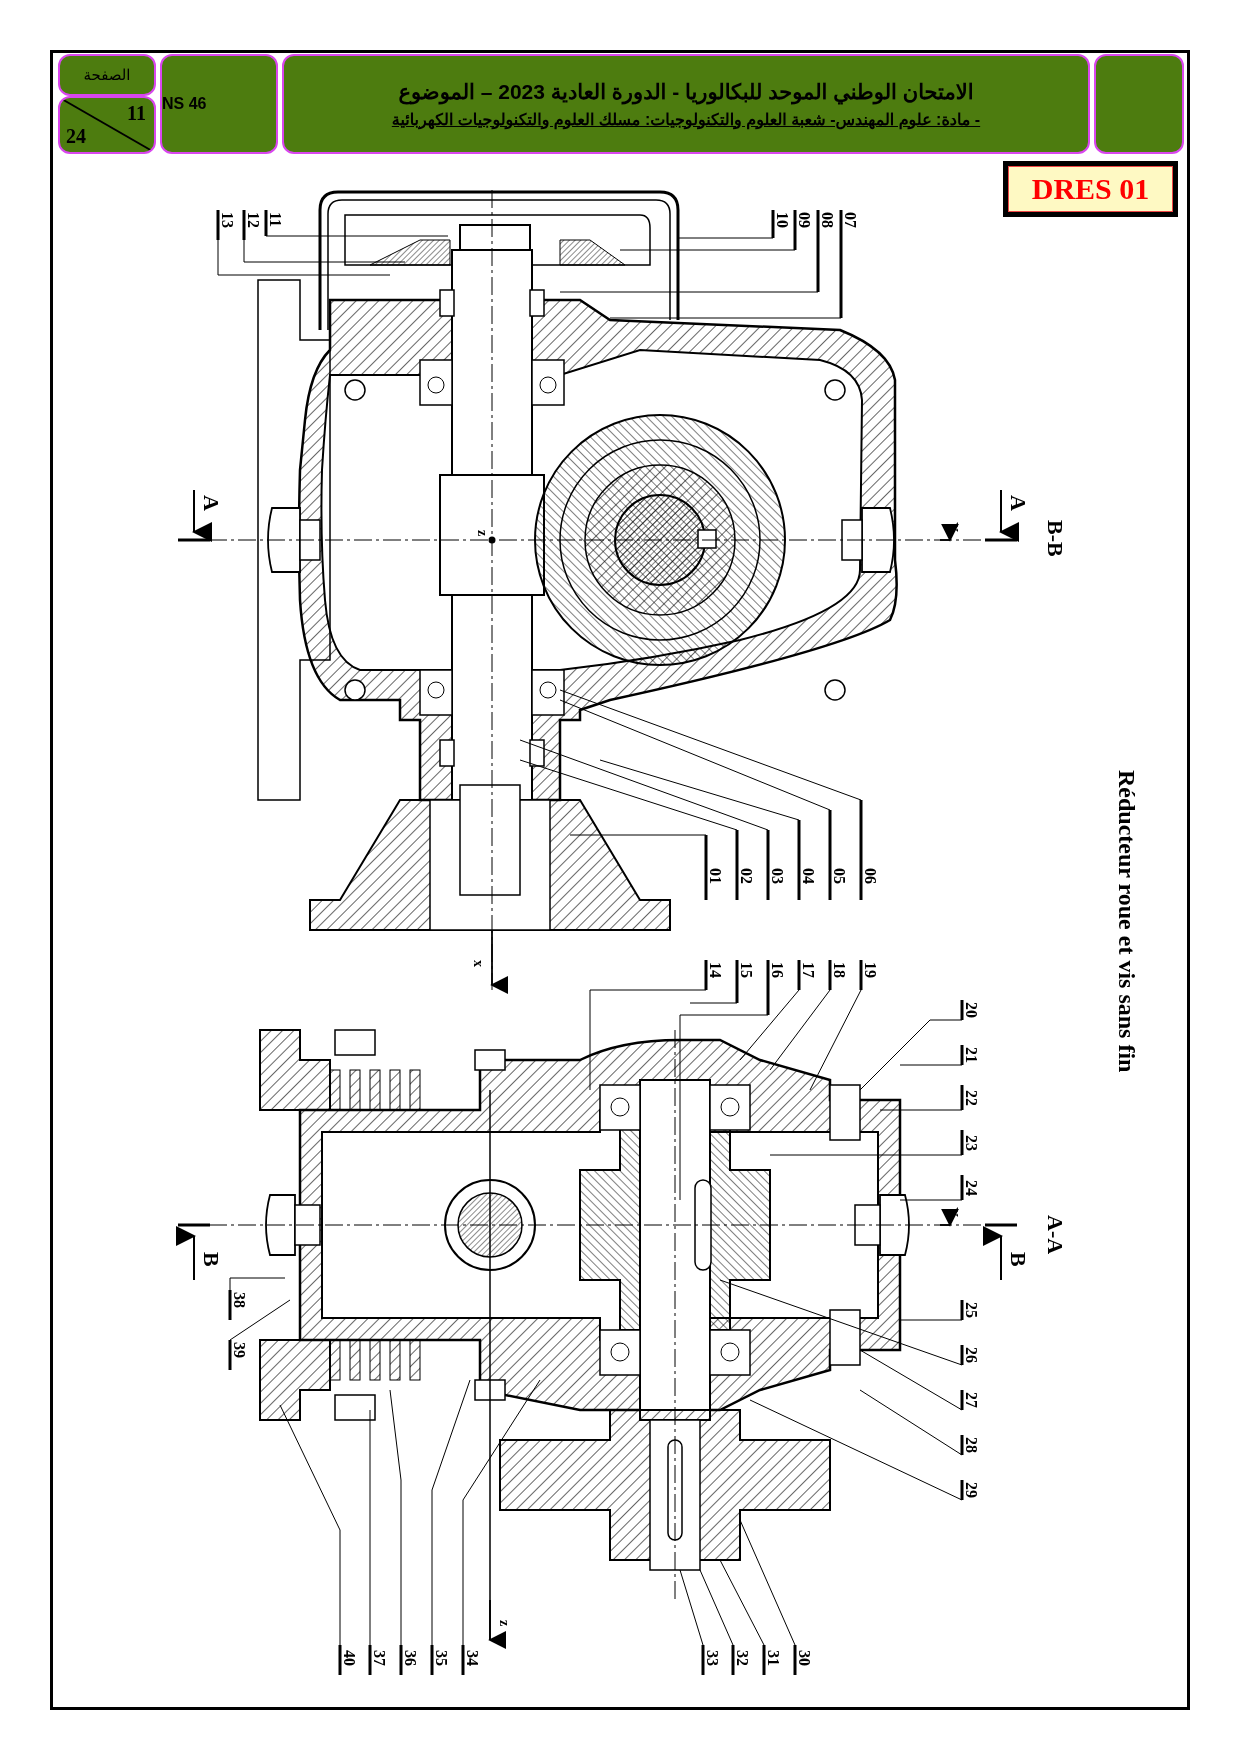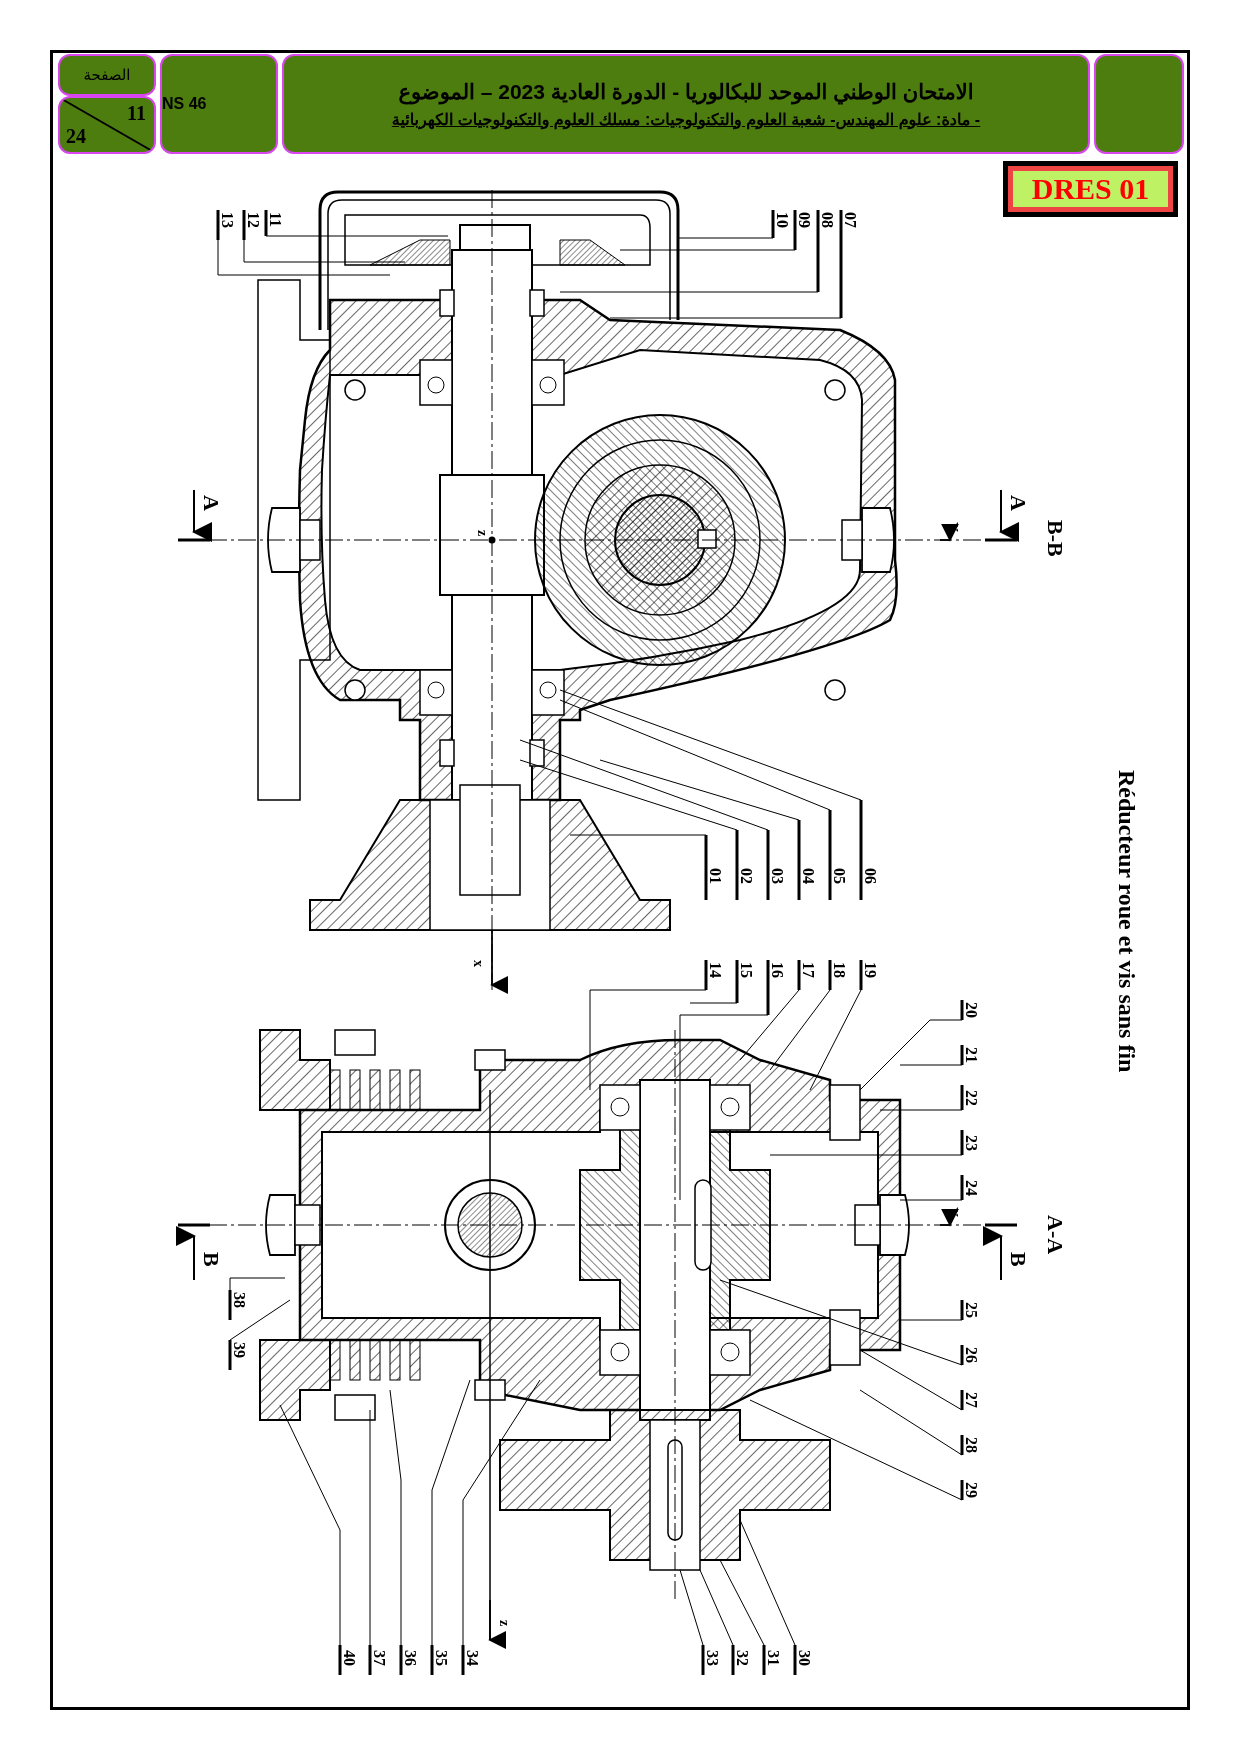--- a/index.html
+++ b/index.html
@@ -10,21 +10,21 @@
   .pg-box{left:58px;top:96px;width:98px;height:58px;overflow:hidden;}
   .pg-box .diag{position:absolute;left:0;top:0;width:100%;height:100%;}
   .pg-cur{position:absolute;right:8px;top:4px;font-family:"Liberation Serif",serif;font-weight:bold;font-size:20px;}
   .pg-tot{position:absolute;left:6px;bottom:4px;font-family:"Liberation Serif",serif;font-weight:bold;font-size:20px;}
   .code-box{left:160px;top:54px;width:118px;height:100px;display:flex;align-items:center;font-weight:bold;font-size:16px;}
   .title-box{left:282px;top:54px;width:808px;height:100px;direction:rtl;text-align:center;display:flex;flex-direction:column;justify-content:center;gap:6px;font-weight:bold;}
   .title-box .l1{font-size:21px;}
   .title-box .l2{font-size:16px;text-decoration:underline;}
   .blank-box{left:1094px;top:54px;width:90px;height:100px;}
   .dres{position:absolute;left:1003px;top:161px;width:175px;height:56px;background:#000;padding:5px;box-sizing:border-box;}
-  .dres .inner{width:100%;height:100%;background:#bef264;border:5px solid #ef4444;box-sizing:border-box;display:flex;align-items:center;justify-content:center;color:#ff0000;font-family:"Liberation Serif",serif;font-weight:bold;font-size:30px;}
+  .dres .inner{width:100%;height:100%;background:#fef9c3;border:1px solid #ef4444;box-sizing:border-box;display:flex;align-items:center;justify-content:center;color:#ff0000;font-family:"Liberation Serif",serif;font-weight:bold;font-size:30px;}
   .vtitle{position:absolute;left:1140px;top:770px;transform-origin:left top;transform:rotate(90deg);font-family:"Liberation Serif",serif;font-weight:bold;font-size:24px;white-space:nowrap;}
   svg text{font-family:"Liberation Serif",serif;font-weight:bold;}
   .drawing{position:absolute;left:0;top:0;}
 </style>
 </head>
 <body>
 
 <div class="frame"></div>
 
 <div class="hbox pg-label">

